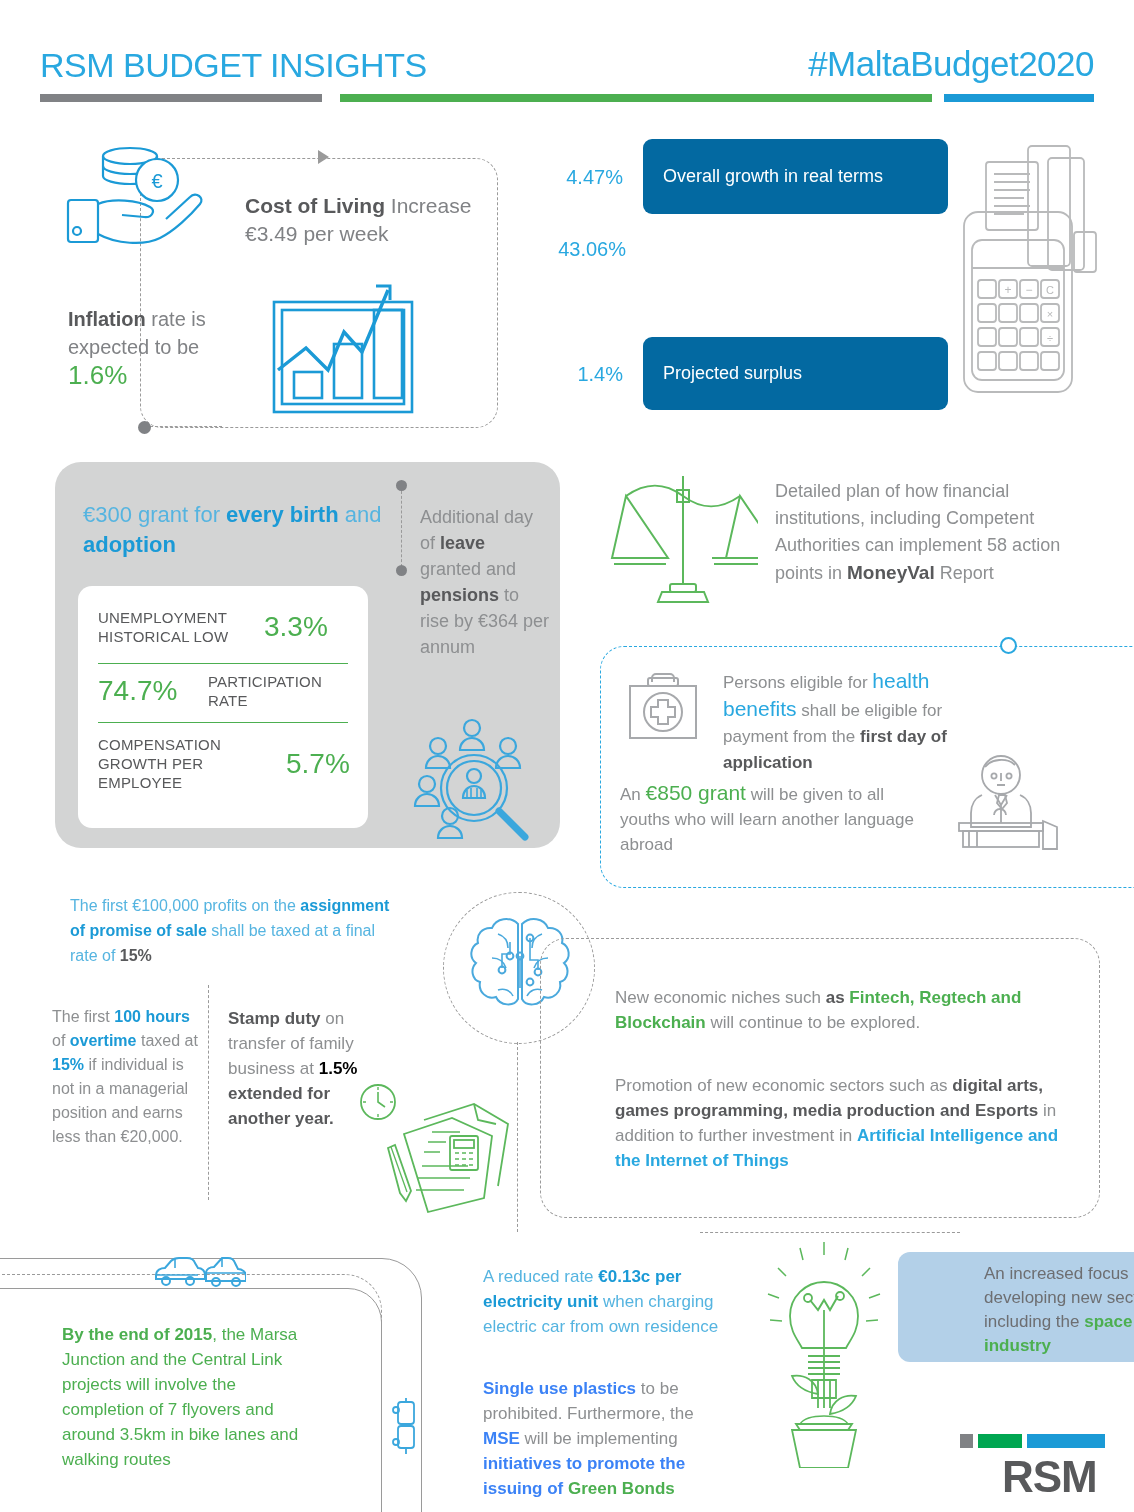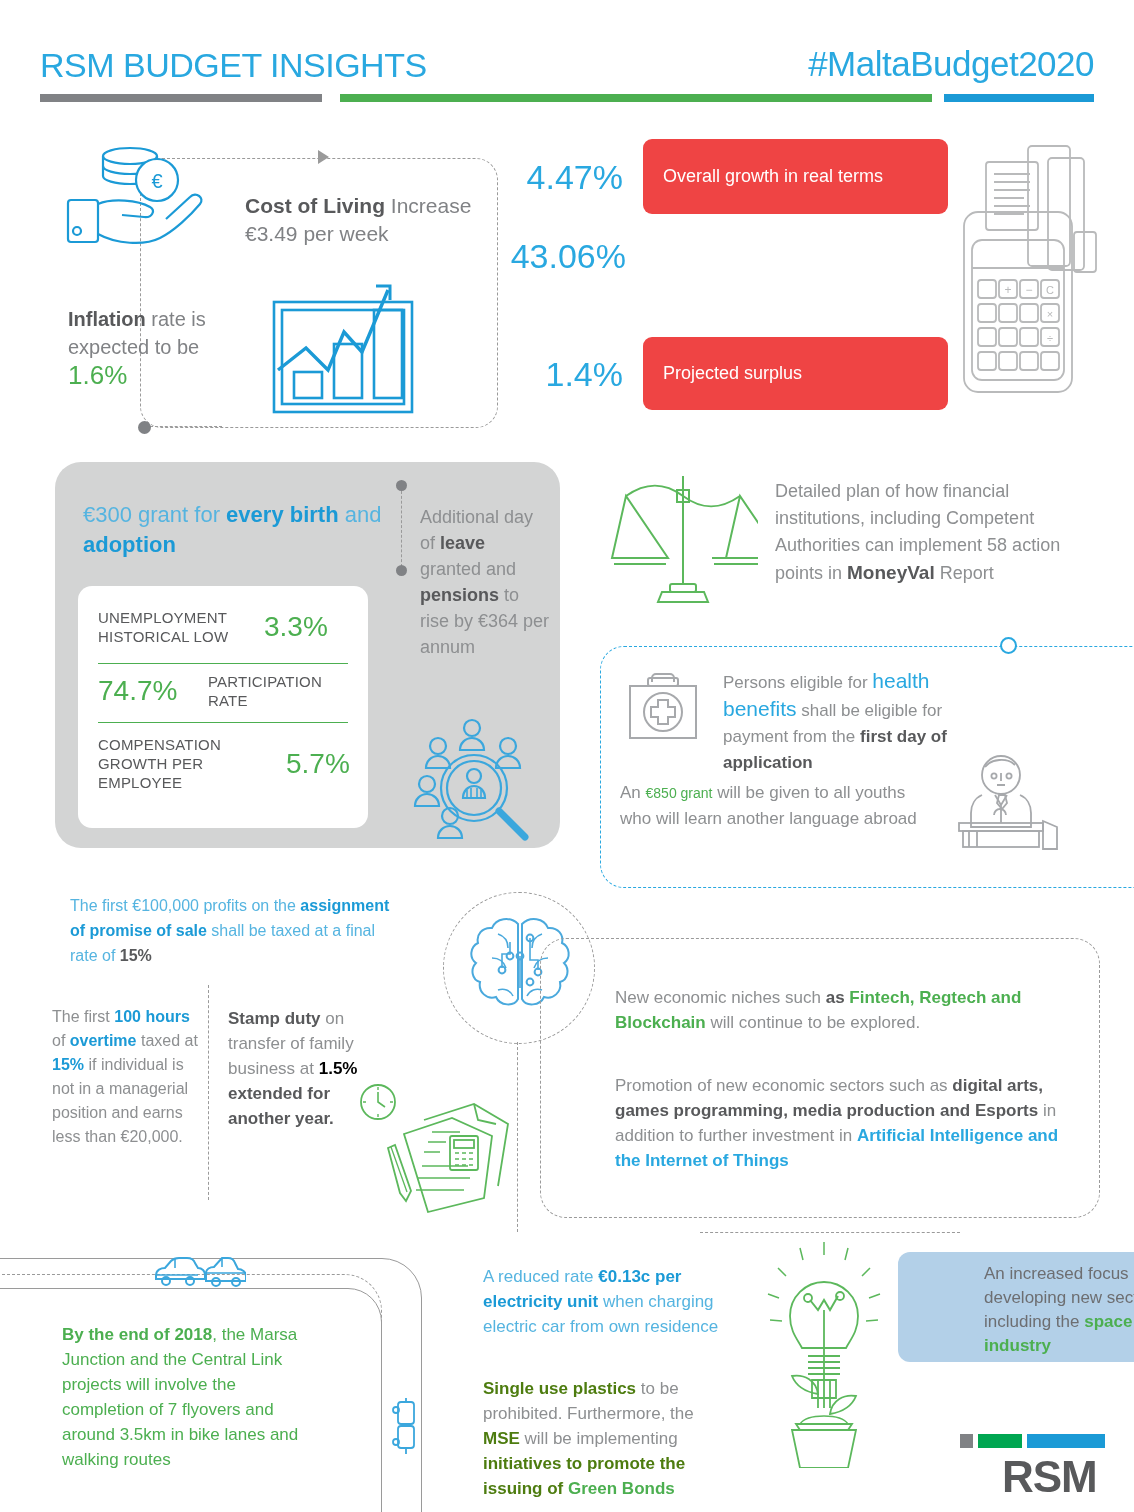--- a/index.html
+++ b/index.html
@@ -26,22 +26,22 @@
   #topbox-dot{left:138px;top:421px;width:13px;height:13px;border-radius:50%;background:#808285;}
   #topbox-dotline{left:150px;top:426px;width:72px;height:0;border-top:1.6px dashed #9a9a9a;}
 
   #cost-text{left:245px;top:192px;width:250px;font-size:21px;line-height:28px;color:#808285;}
   #cost-text .b{color:#58595b;font-weight:bold;}
   #infl-text{left:68px;top:305px;width:190px;font-size:20px;line-height:28px;color:#808285;}
   #infl-val{font-size:26px;color:#4caf50;}
 
   
   .statrow{position:absolute;left:508px;width:440px;display:flex;align-items:center;}
-  .statpct{width:118px;text-align:right;padding-right:20px;color:#29a8e0;font-size:34px;line-height:1;}
-  .statbox{background:#ef4444;border-radius:9px;color:#fff;font-size:18px;
+  .statpct{width:118px;text-align:right;padding-right:20px;color:#29a8e0;font-size:20px;line-height:1;}
+  .statbox{background:#0369a1;border-radius:9px;color:#fff;font-size:18px;
            line-height:25px;padding:30px 20px;box-sizing:border-box;display:flex;align-items:center;text-align:right;}
   #stat0{top:139px;} #stat0 .statbox{width:312px;height:75px;}
   #stat1{top:239px;} #stat1 .statbox{width:312px;height:73px;}
   #stat2{top:337px;} #stat2 .statbox{width:312px;height:73px;}
 
   
   #graycard{left:55px;top:462px;width:505px;height:386px;background:#d3d4d4;border-radius:26px;}
   #grant-text{left:83px;top:500px;width:300px;font-size:22px;line-height:30px;color:#55b4e0;}
   #grant-text .b{color:#1b9ad6;font-weight:bold;}
   #leave-text{left:420px;top:504px;width:130px;font-size:18px;line-height:26px;color:#8d8f91;}
@@ -66,21 +66,21 @@
 
   
   #healthbox{left:600px;top:646px;width:560px;height:242px;
              border:1.8px dashed #29a8e0;border-radius:24px;box-sizing:border-box;}
   #health-circ{left:1000px;top:637px;width:13px;height:13px;border-radius:50%;
                background:#fff;border:2px solid #29a8e0;}
   #health-text{left:723px;top:668px;width:260px;font-size:17px;line-height:26px;color:#8d8f91;}
   #health-text .hl{color:#29a8e0;font-size:21px;}
   #health-text .b{color:#58595b;font-weight:bold;}
   #grant850{left:620px;top:780px;width:300px;font-size:17px;line-height:25px;color:#8d8f91;}
-  #grant850 .g{color:#4caf50;font-size:14px;}
+  #grant850 .g{color:#4caf50;font-size:21px;}
 
   
   #promise{left:70px;top:893px;width:335px;font-size:16px;line-height:25px;color:#55b4e0;}
   #promise .b{color:#1b9ad6;font-weight:bold;}
   #promise .d{color:#58595b;font-weight:bold;}
   #vdiv{left:208px;top:985px;height:215px;border-left:1.6px dashed #9a9a9a;}
   #overtime{left:52px;top:1005px;width:150px;font-size:16px;line-height:24px;color:#8d8f91;}
   #overtime .b{color:#1b9ad6;font-weight:bold;}
   #stamp{left:228px;top:1006px;width:155px;font-size:17px;line-height:25px;color:#8d8f91;}
   #stamp .b{color:#58595b;font-weight:bold;}
@@ -102,21 +102,21 @@
   #road-outer{left:-40px;top:1258px;width:460px;height:300px;border:1.6px solid #9a9a9a;border-radius:40px;}
   #road-inner{left:-40px;top:1288px;width:420px;height:280px;border:1.6px solid #9a9a9a;border-radius:34px;}
   #road-dash{left:-40px;top:1274px;width:420px;height:270px;border:1.6px dashed #9a9a9a;border-radius:37px;}
   #road-text{left:62px;top:1322px;width:250px;font-size:17px;line-height:25px;color:#4caf50;}
   #road-text .b{font-weight:bold;}
 
   
   #elec{left:483px;top:1264px;width:240px;font-size:17px;line-height:25px;color:#55b4e0;}
   #elec .b{color:#1b9ad6;font-weight:bold;}
   #plastic{left:483px;top:1376px;width:235px;font-size:17px;line-height:25px;color:#8d8f91;}
-  #plastic .b{color:#4d7c0f;font-weight:bold;}
+  #plastic .b{color:#3b82f6;font-weight:bold;}
   #plastic .g{color:#4caf50;font-weight:bold;}
 
   
   #spacebox{left:898px;top:1252px;width:236px;height:110px;background:#b3d0e8;border-radius:12px 0 0 12px;}
   #space-text{left:940px;top:1262px;width:180px;font-size:17px;line-height:24px;color:#6d6e71;margin-left:44px;}
   #space-text .g{color:#4caf50;font-weight:bold;}
 
   
   #logo-bars{left:960px;top:1434px;display:flex;gap:5px;}
   #logo-bars i{display:block;height:14px;}
@@ -378,21 +378,21 @@
     <circle cx="84" cy="29" r="4"></circle>
 </svg>
 <svg class="abs" style="left:388px;top:1398px;" width="36" height="56" viewBox="0 0 36 56" fill="none" stroke="#3ba7dd" stroke-width="1.8">
   <rect x="10" y="4" width="16" height="22" rx="3"></rect>
   <rect x="10" y="28" width="16" height="22" rx="3"></rect>
   <circle cx="8" cy="12" r="3"></circle>
     <circle cx="8" cy="44" r="3"></circle>
   <path d="M18 0v4M18 50v6"></path>
 </svg>
 <div class="abs" id="road-text">
-  <span class="b">By the end of 2018</span><span>, the Marsa Junction and the Central Link projects will involve the completion of 7 flyovers and around 3.5km in bike lanes and walking routes</span>
+  <span class="b">By the end of 2015</span><span>, the Marsa Junction and the Central Link projects will involve the completion of 7 flyovers and around 3.5km in bike lanes and walking routes</span>
 </div>
 
 <div class="abs" id="elec">
   <span>A reduced rate </span><span class="b">€0.13c per electricity unit</span><span> when charging electric car from own residence</span>
 </div>
 <div class="abs" id="plastic">
   <span class="b">Single use plastics</span><span> to be prohibited. Furthermore, the </span><span class="b">MSE</span><span> will be implementing </span><span class="b">initiatives to promote the issuing of </span><span class="g">Green Bonds</span>
 </div>
 
 <div class="abs" id="bulb-dash"></div>

